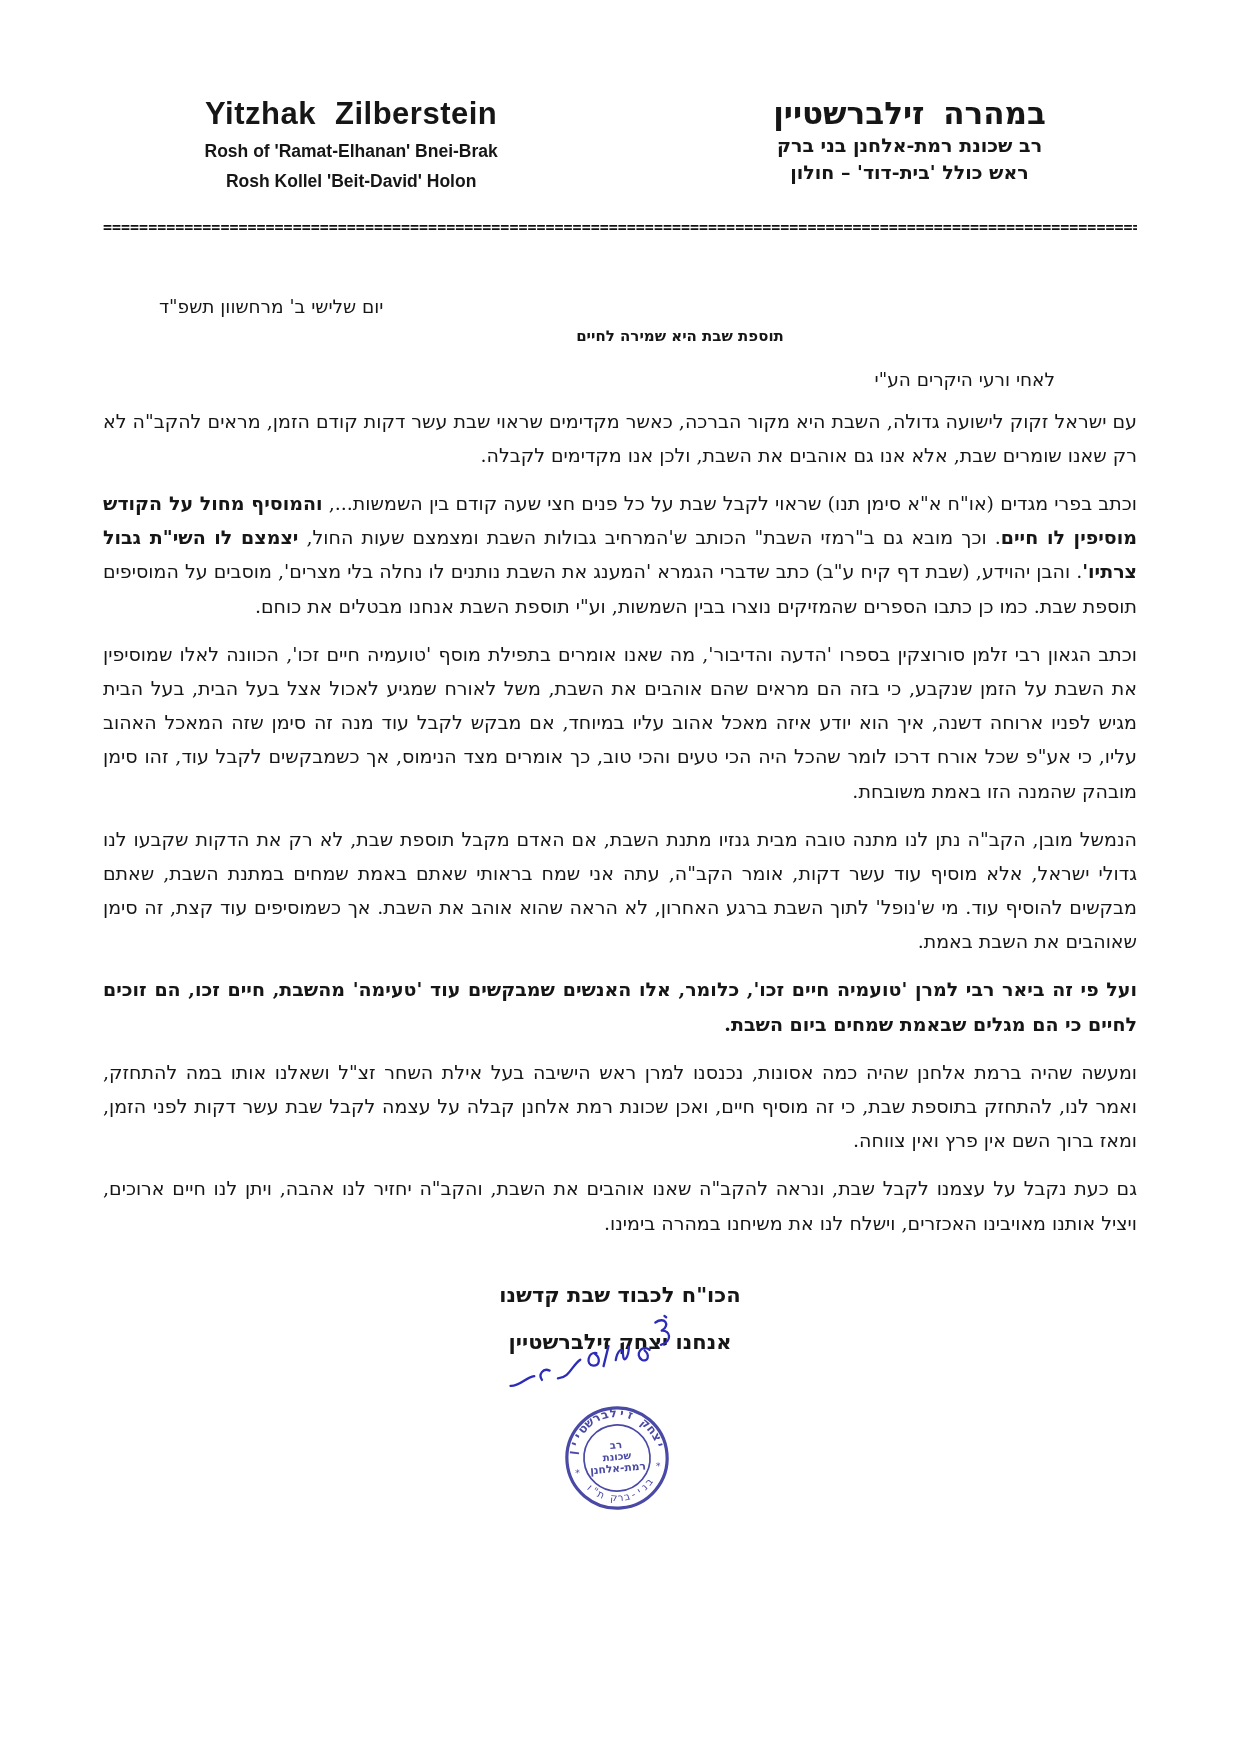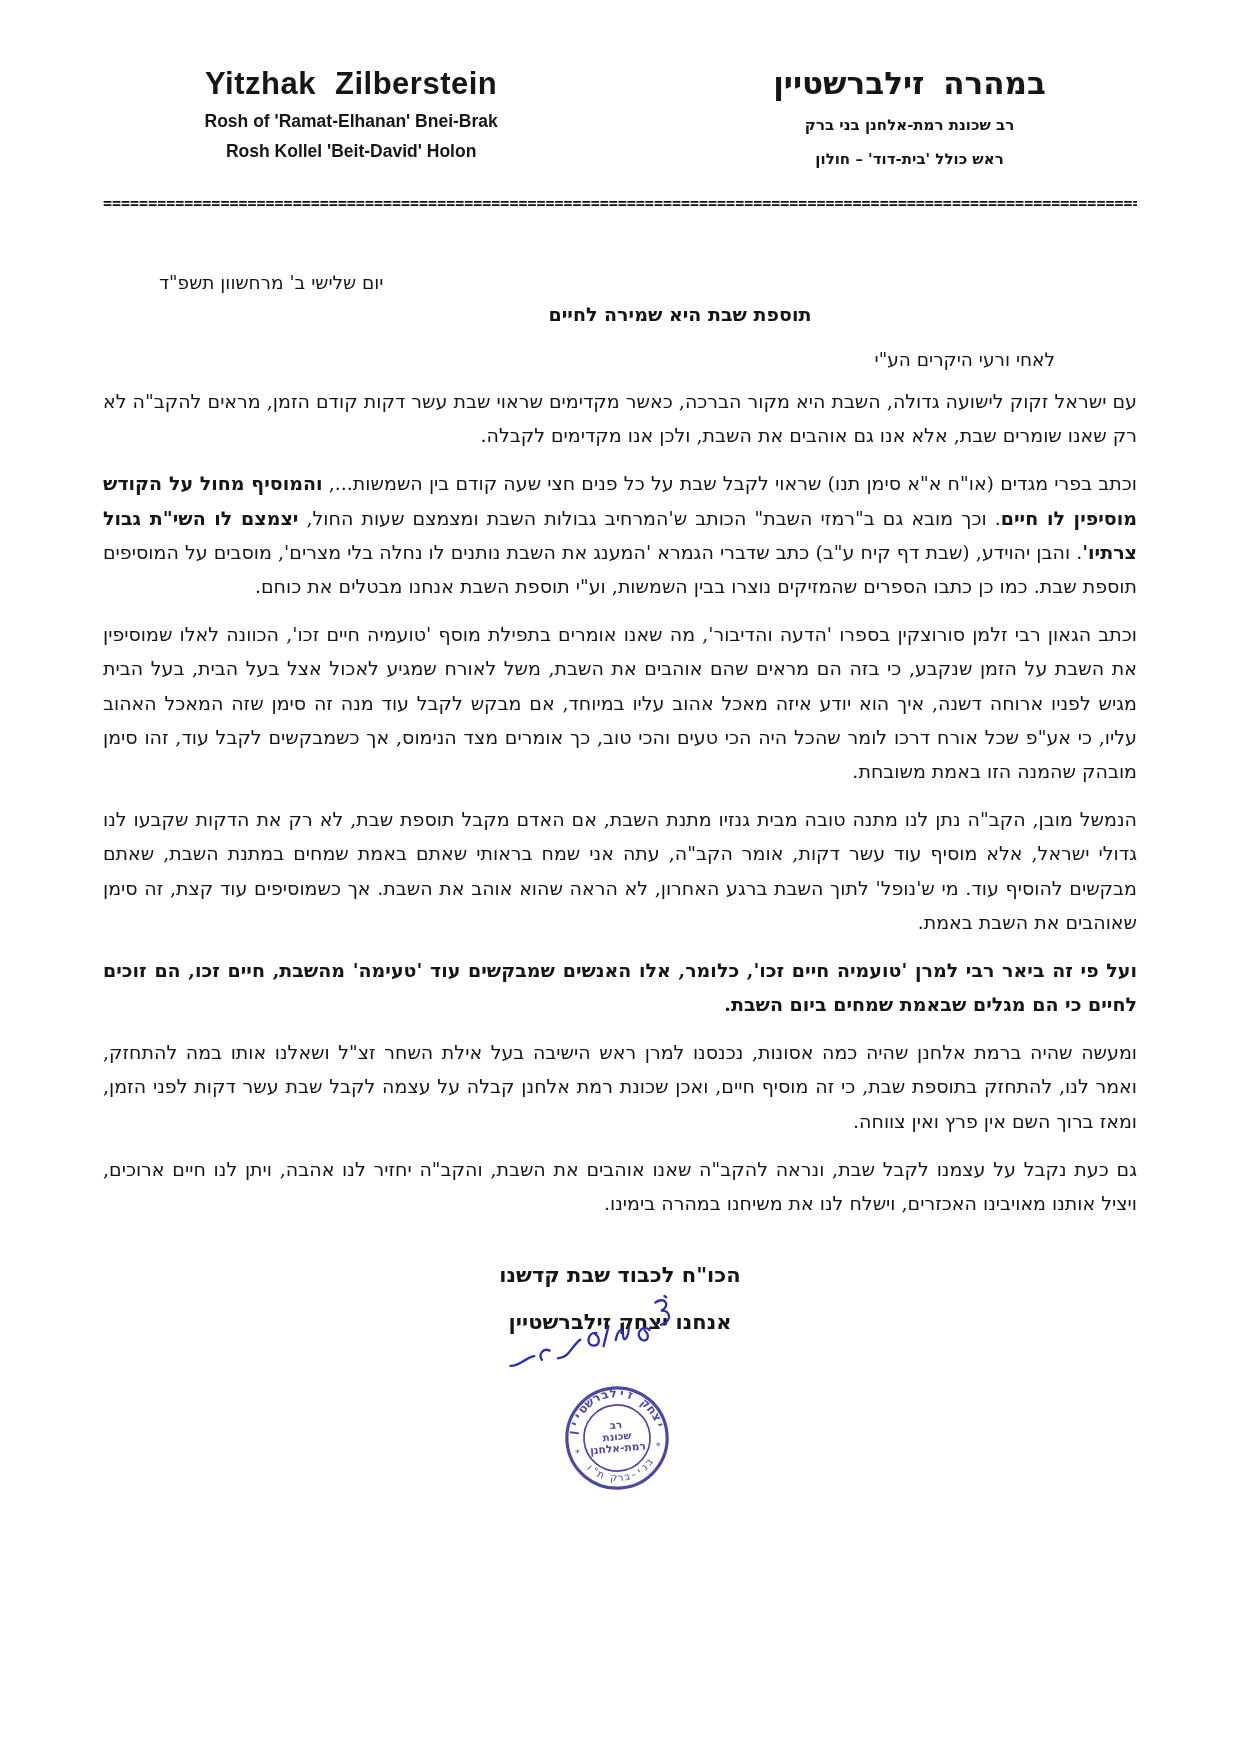--- a/index.html
+++ b/index.html
@@ -5,41 +5,41 @@
   html,body{margin:0;padding:0;background:#888;}
   .page{
     position:relative;
     width:1240px;height:1754px;
     margin:0 auto;
     background:#ffffff;
     overflow:hidden;
     font-family:"DejaVu Serif","DejaVu Sans",serif;
     color:#161616;
     box-sizing:border-box;
-    padding:66px 103px 0 103px;
+    padding:96px 103px 0 103px;
   }
   
   .lh{display:flex;justify-content:space-between;align-items:flex-start;}
   .lh-en{width:48%;text-align:center;font-family:"Liberation Sans","DejaVu Sans",sans-serif;}
   .lh-he{width:44%;text-align:center;direction:rtl;}
   .en-name{font-size:31px;font-weight:700;word-spacing:10px;letter-spacing:.5px;line-height:1.15;}
   .en-sub{font-size:17.5px;font-weight:700;margin-top:9px;line-height:1.2;}
   .he-name{font-size:31px;font-weight:700;word-spacing:8px;line-height:1.1;}
-  .he-sub{font-size:15px;font-weight:700;margin-top:16px;line-height:1.2;}
+  .he-sub{font-size:19px;font-weight:700;margin-top:4px;line-height:1.2;}
   .divider{
     margin-top:26px;height:20px;overflow:hidden;white-space:nowrap;
     font-family:"DejaVu Sans Mono","Liberation Mono",monospace;
     font-size:15px;font-weight:700;letter-spacing:0;color:#111;
   }
   
   .letter{direction:rtl;}
   .date-line{margin-top:58px;text-align:left;padding-left:56px;font-size:18.5px;}
   .letter-title{
     margin:10px 0 11px 0;text-align:center;transform:translateX(60px); 
-    font-size:19px;font-weight:700;
+    font-size:15px;font-weight:700;
   }
   .greeting{margin-top:24px;text-align:right;padding-right:82px;font-size:18.5px;}
   .body p{
     margin:14px 0 0 0;
     font-size:19px;line-height:1.8;
     text-align:justify;
   }
   .body p.bold, b{font-weight:700;}
   
   .closing{direction:rtl;text-align:center;}

